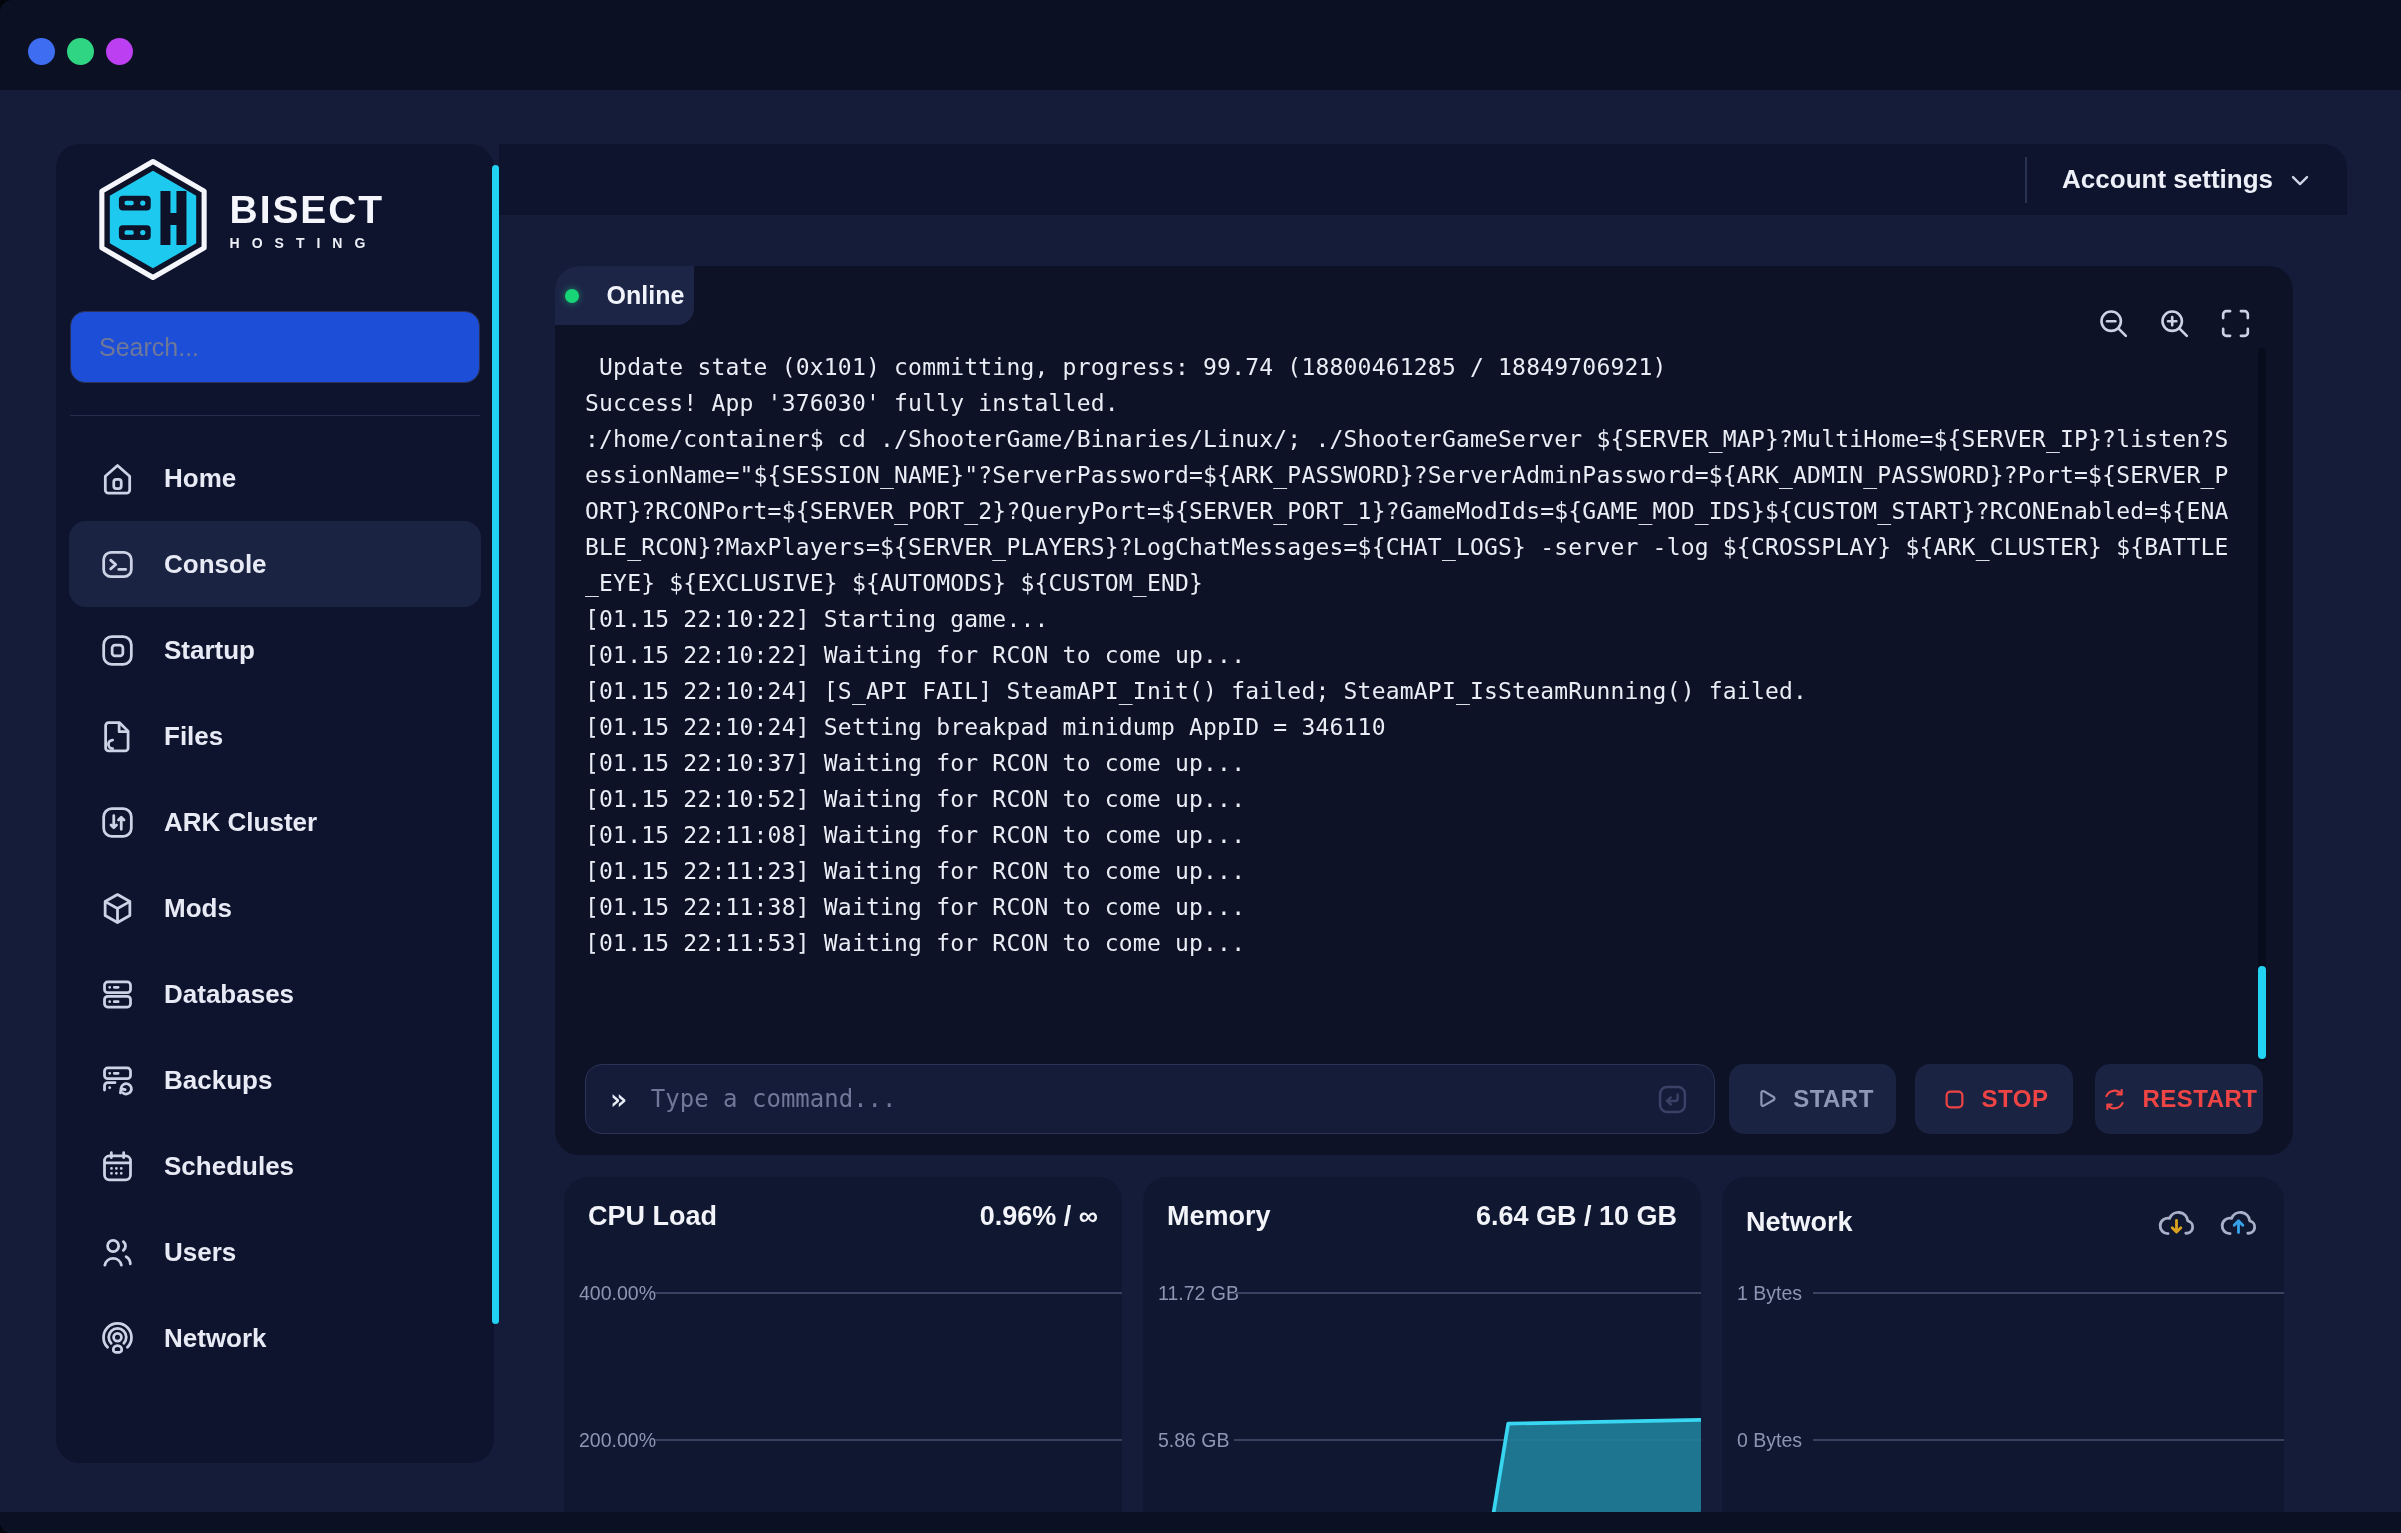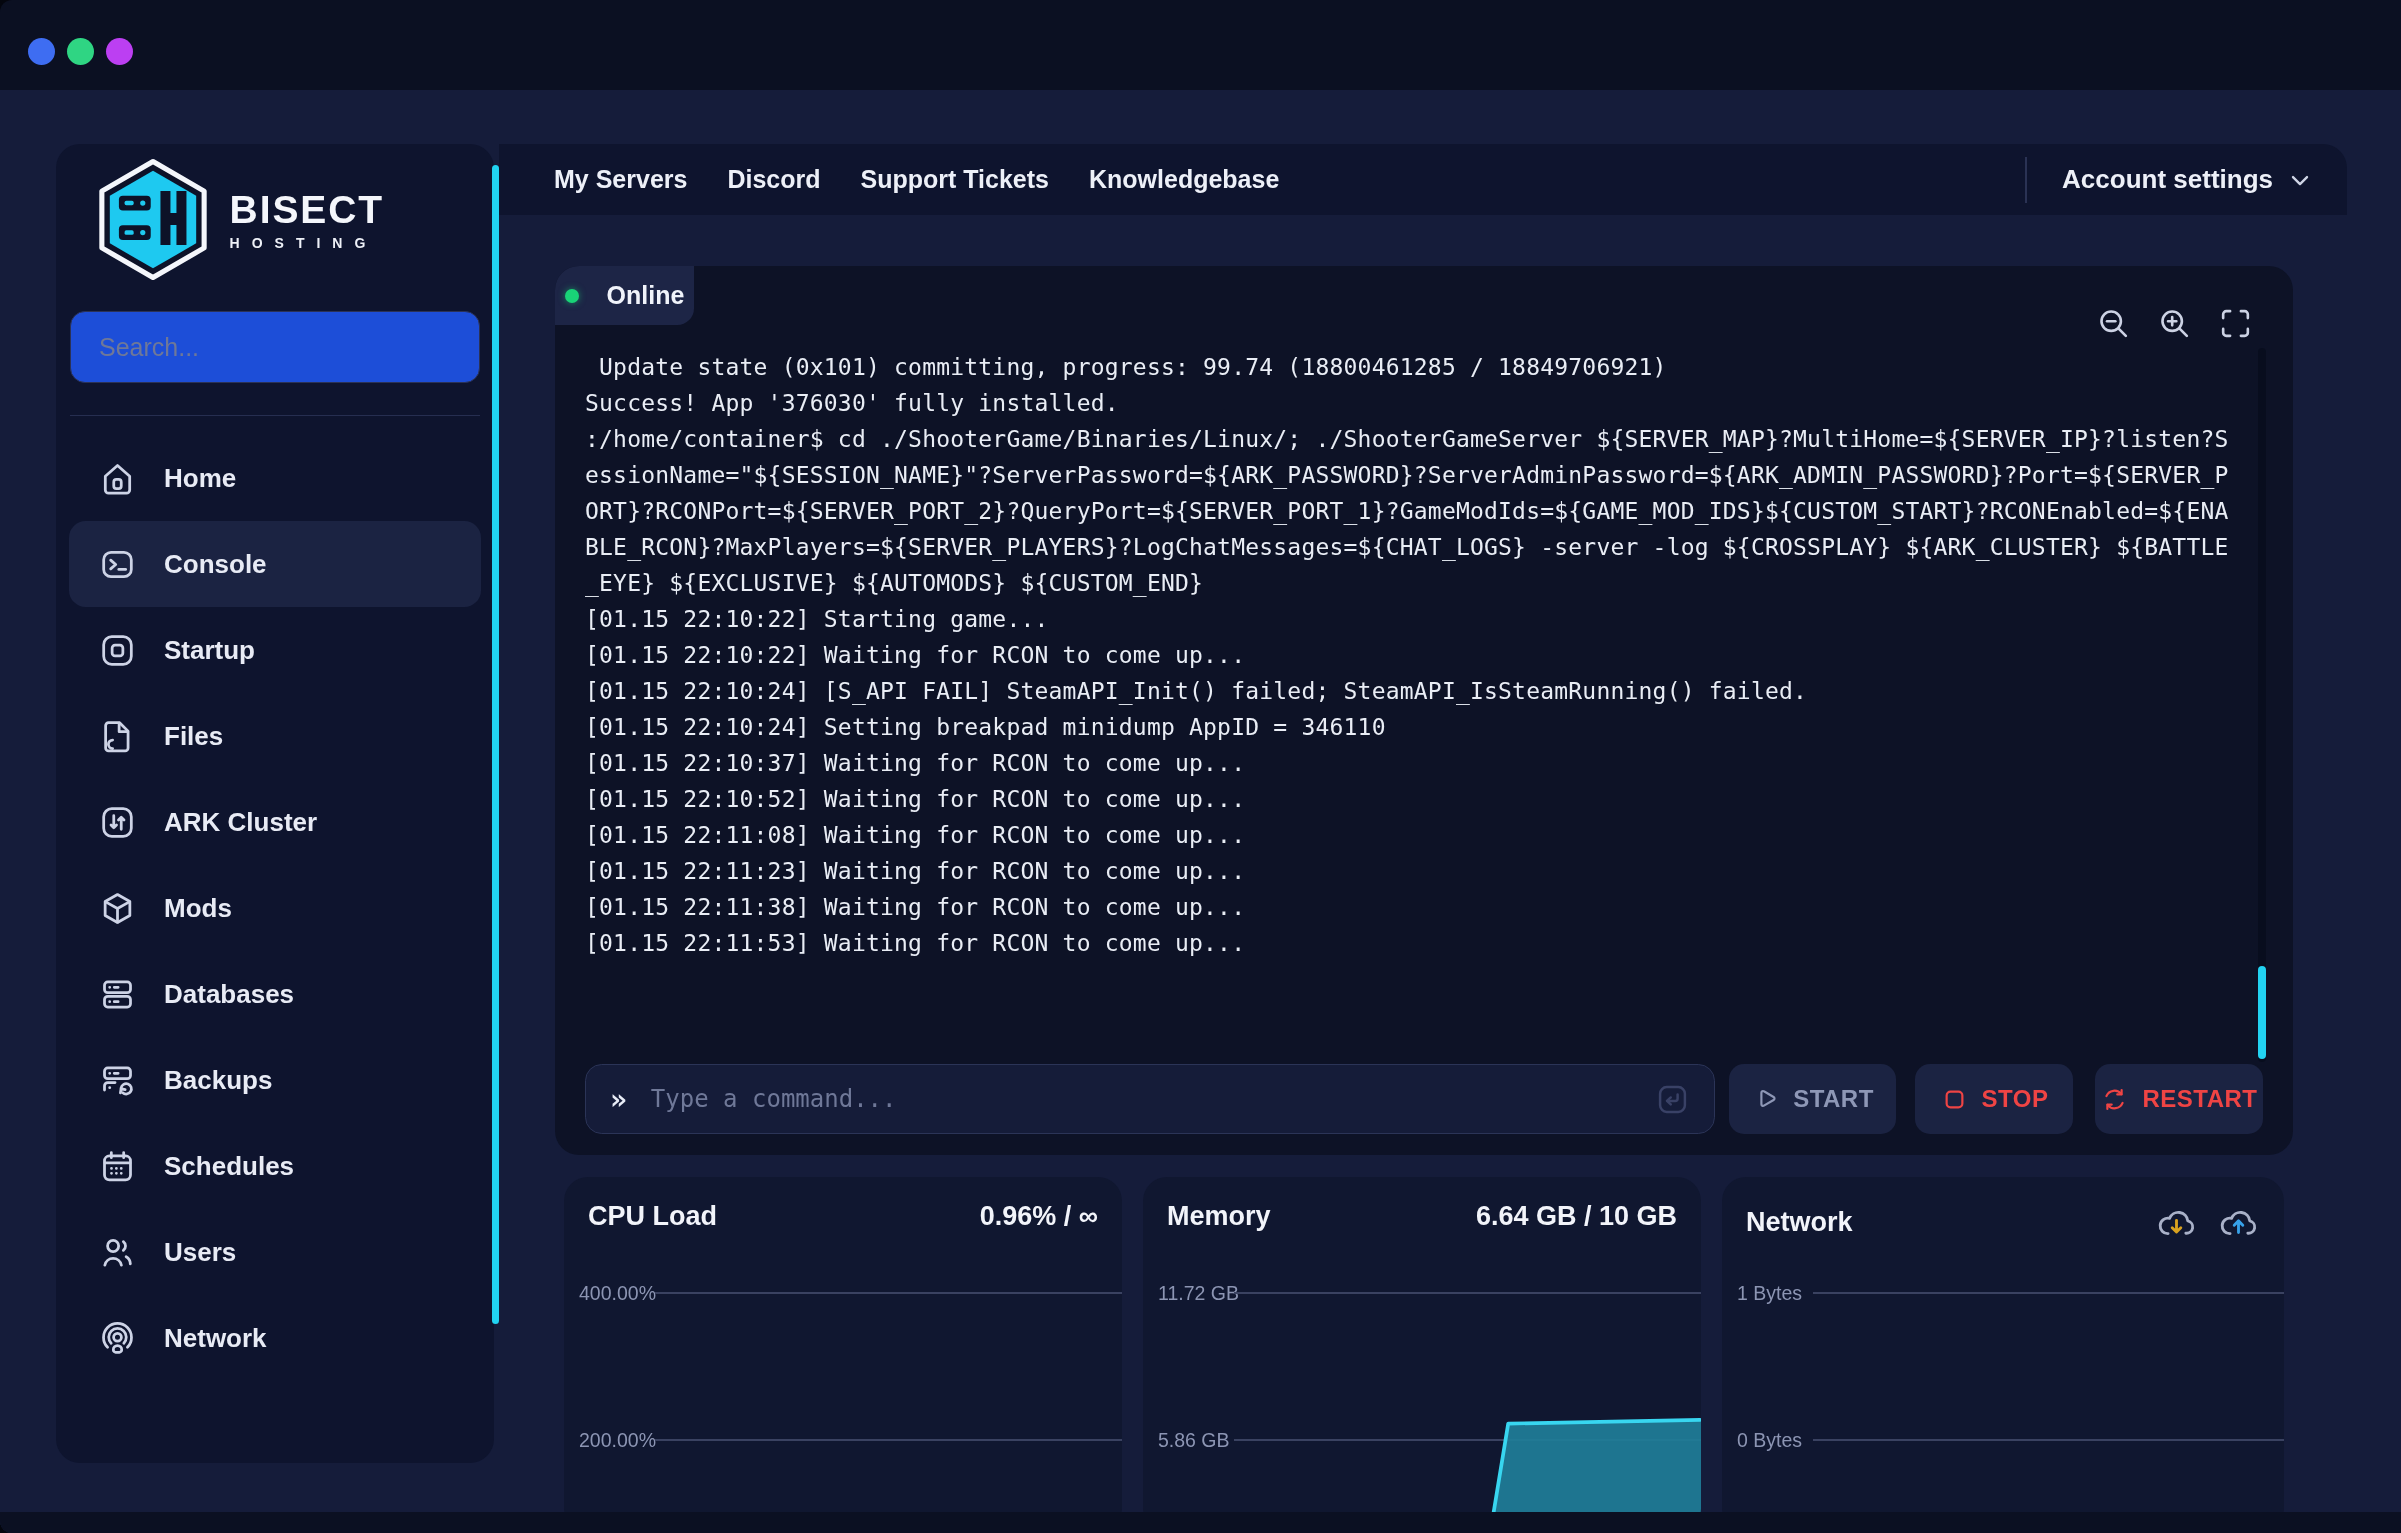--- a/index.html
+++ b/index.html
@@ -209,26 +209,20 @@
             <path d="M5.9 17.4a8.6 8.6 0 1 1 12.2 0"></path>
             <path d="M12 16.4c-1.5 0-2.6 1.1-2.6 2.6 0 .9 1.2 1.6 2.6 1.6s2.6-.7 2.6-1.6c0-1.5-1.1-2.6-2.6-2.6Z"></path>
           </svg>
           <span class="lbl">Network</span>
         </div>
       </div>
   </div>
   <div id="side-scrollbar"></div>
 
   <div id="topnav">
-    <div id="nav-items" style="display:flex;gap:40px;">
-        <div class="nav-item">My Servers</div>
-        <div class="nav-item">Discord</div>
-        <div class="nav-item">Support Tickets</div>
-        <div class="nav-item">Knowledgebase</div>
-      </div>
     <div id="account">
       <div id="account-divider"></div>
       <span id="account-label">Account settings</span>
       <svg id="account-chev" viewBox="0 0 24 24" fill="none" stroke="currentColor" stroke-width="2" stroke-linecap="round" stroke-linejoin="round">
           <path d="m6 9.5 6 6 6-6"></path>
         </svg>
     </div>
   </div>
 
   <div id="console">

